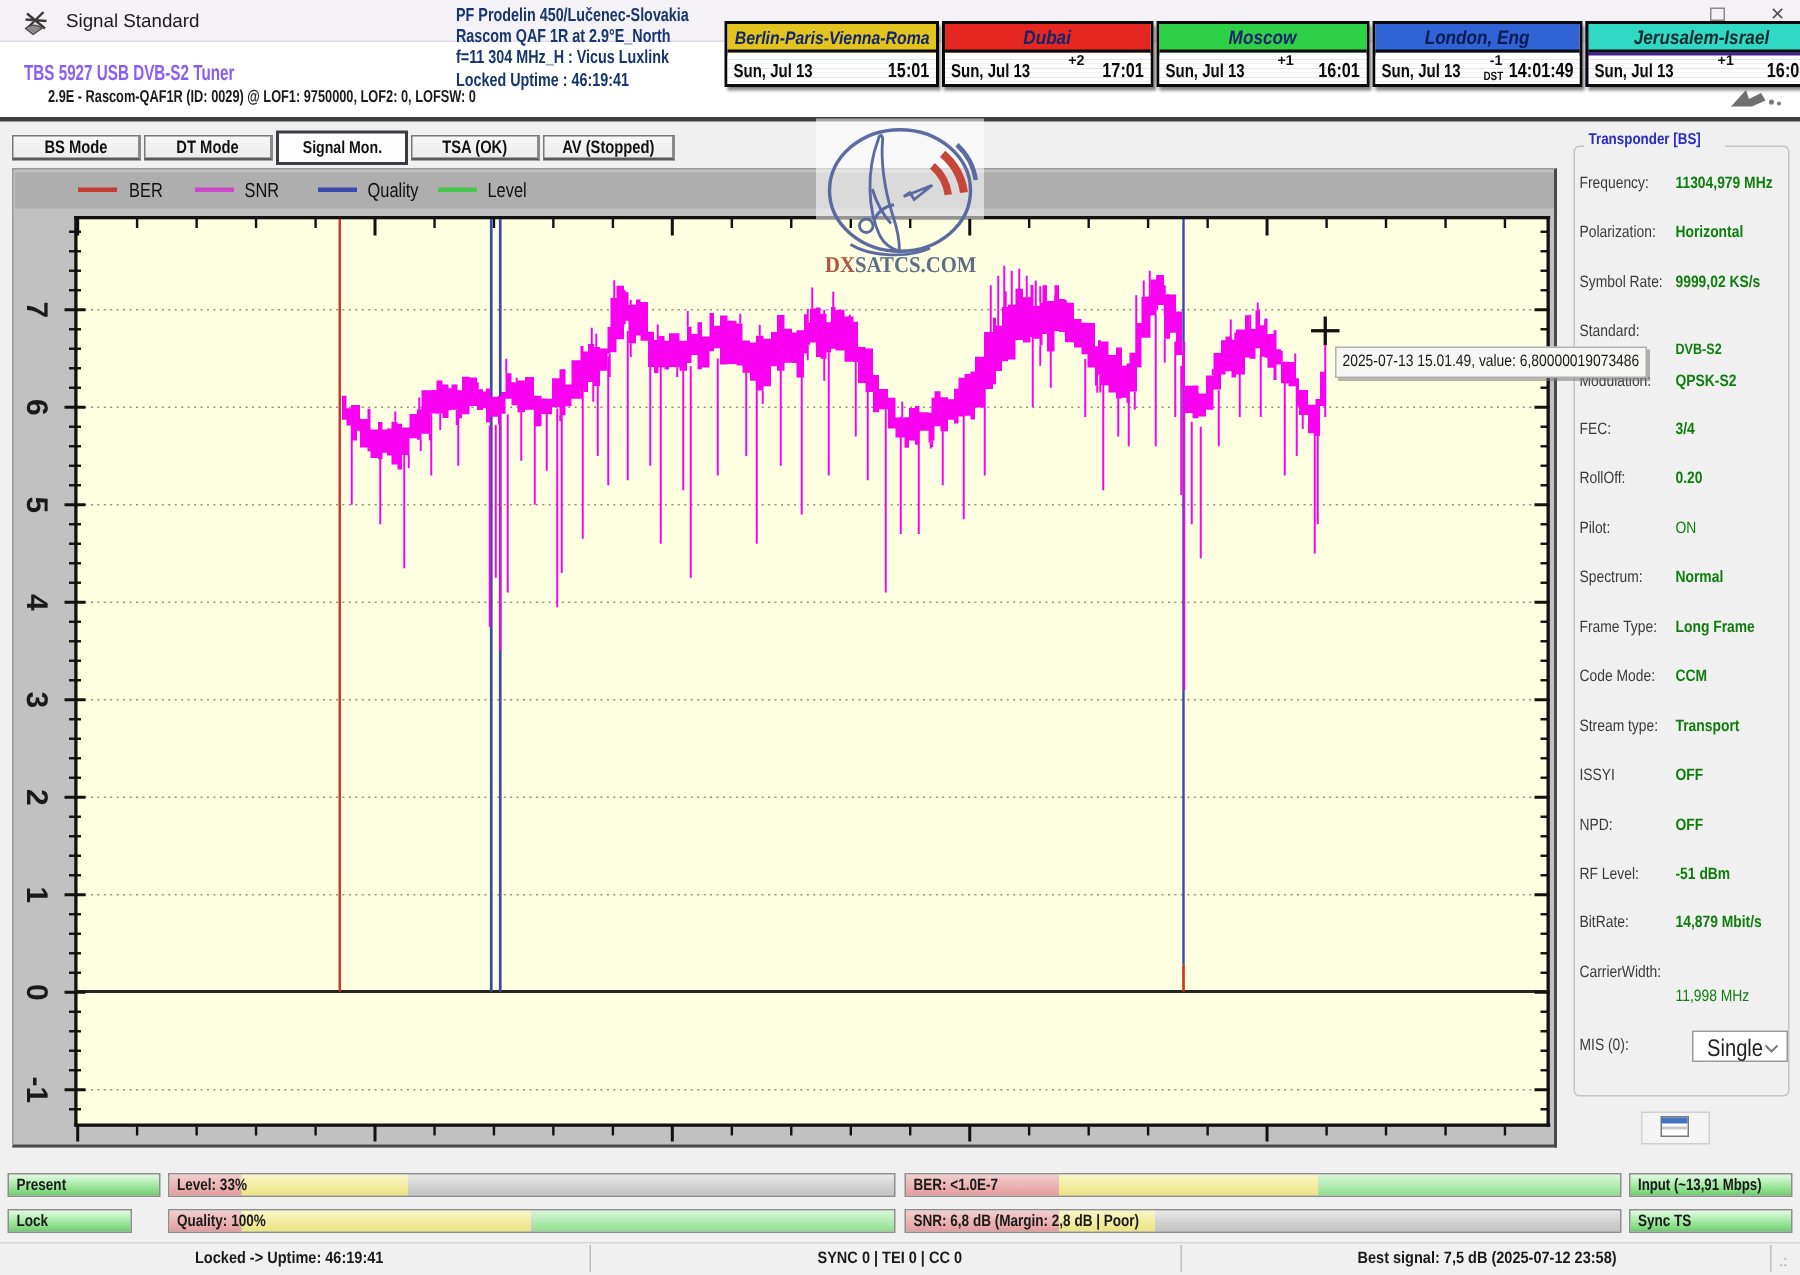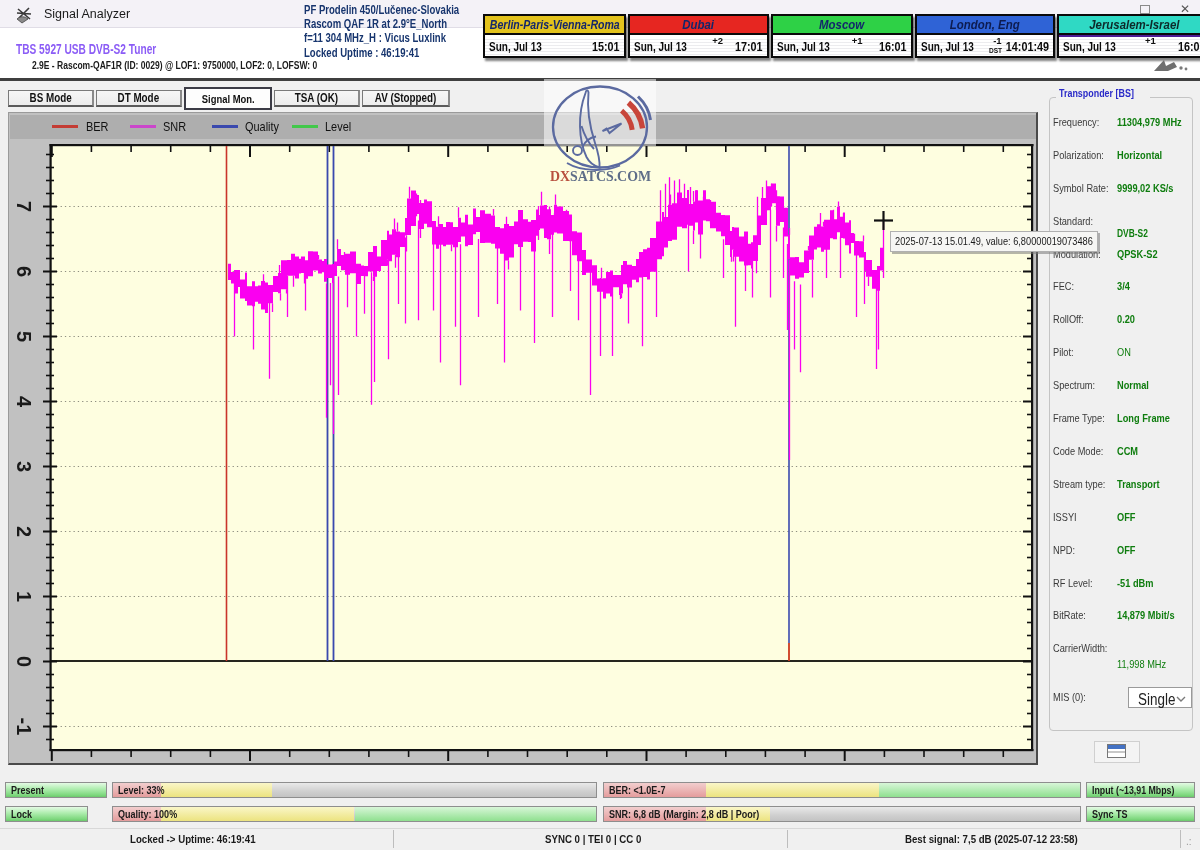--- a/index.html
+++ b/index.html
@@ -6,21 +6,21 @@
   font-family:"Liberation Sans", sans-serif; background:#f0f0f0; }
 .abs { position:absolute; }
 .sx { display:inline-block; transform:scaleX(0.81); transform-origin:0 0; white-space:nowrap; }
 </style></head>
 <body>
 <div class="abs" style="left:0;top:0;width:1200px;height:28px;background:#f4f2f7;border-bottom:1px solid #e0dde6"></div>
 <svg class="abs" style="left:16px;top:6px" width="22" height="18" viewBox="0 0 22 18">
 <path d="M2 3 L14 13 M3 12 L13 2 M1 7 L15 8" stroke="#3a3a3a" stroke-width="1.6" fill="none"></path>
 <path d="M1 13 C 4 10 9 10 12 13 L 6 17 Z" fill="#8a8a8a" stroke="#444" stroke-width="0.8"></path>
 </svg>
-<div class="abs" style="left:44px;top:7px;font-size:12.5px;color:#1a1a1a"><span class="sx" style="transform:scaleX(1)">Signal Analyzer</span></div>
+<div class="abs" style="left:44px;top:7px;font-size:12.5px;color:#1a1a1a"><span class="sx" style="transform:scaleX(1)">Signal Standard</span></div>
 <div class="abs" style="left:0;top:28px;width:1200px;height:50px;background:#ffffff"></div>
 <div class="abs" style="left:16px;top:41px;font-size:14.5px;font-weight:bold;color:#8b5cf6"><span class="sx" style="transform:scaleX(0.70)">TBS 5927 USB DVB-S2 Tuner</span></div>
 <div class="abs" style="left:32px;top:59px;font-size:11.5px;font-weight:bold;color:#1a1a1a"><span class="sx" style="transform:scaleX(0.74)">2.9E - Rascom-QAF1R (ID: 0029) @ LOF1: 9750000, LOF2: 0, LOFSW: 0</span></div>
 <div class="abs" style="left:304px;top:3px;font-size:12.5px;font-weight:bold;color:#17356e;line-height:14.2px;white-space:nowrap"><span class="sx" style="transform:scaleX(0.765)">PF Prodelin 450/Lučenec-Slovakia<br>Rascom QAF 1R at 2.9°E_North<br>f=11 304 MHz_H : Vicus Luxlink<br>Locked Uptime : 46:19:41</span></div>
 <div class="abs" style="left:1140px;top:5px;width:10px;height:9px;border:1.5px solid #8a8a8a"></div>
 <div class="abs" style="left:1180px;top:2px;font-size:12px;color:#555">✕</div>
 <div style="position:absolute;left:483px;top:14px;width:143px;height:44px;border:2px solid #0a0a0a;box-shadow:1.5px 2.5px 2px rgba(0,0,0,0.5);background:#fff">
 <div style="position:absolute;left:0;top:0;width:100%;height:19px;background:#e3c31d;border-bottom:2px solid #0a0a0a;display:flex;align-items:center;justify-content:center;font-size:12px;font-weight:bold;font-style:italic;color:#13266b;white-space:nowrap">
       <span style="display:inline-block;transform:scaleX(0.88)">Berlin-Paris-Vienna-Roma</span>
     </div>

